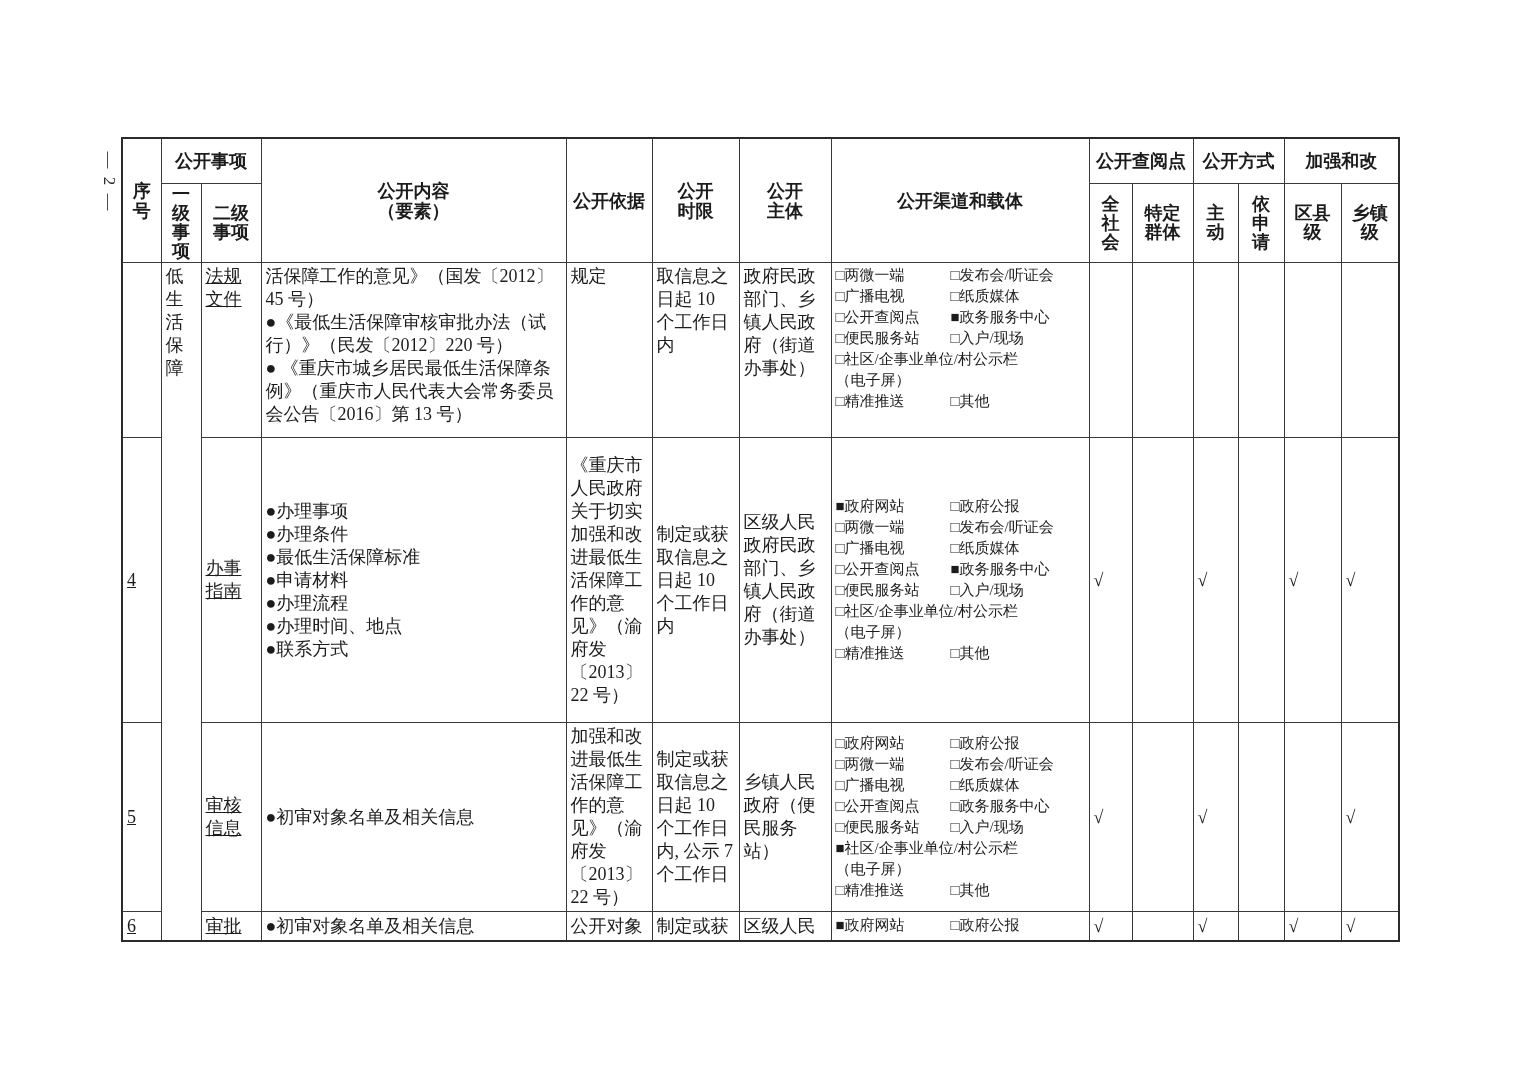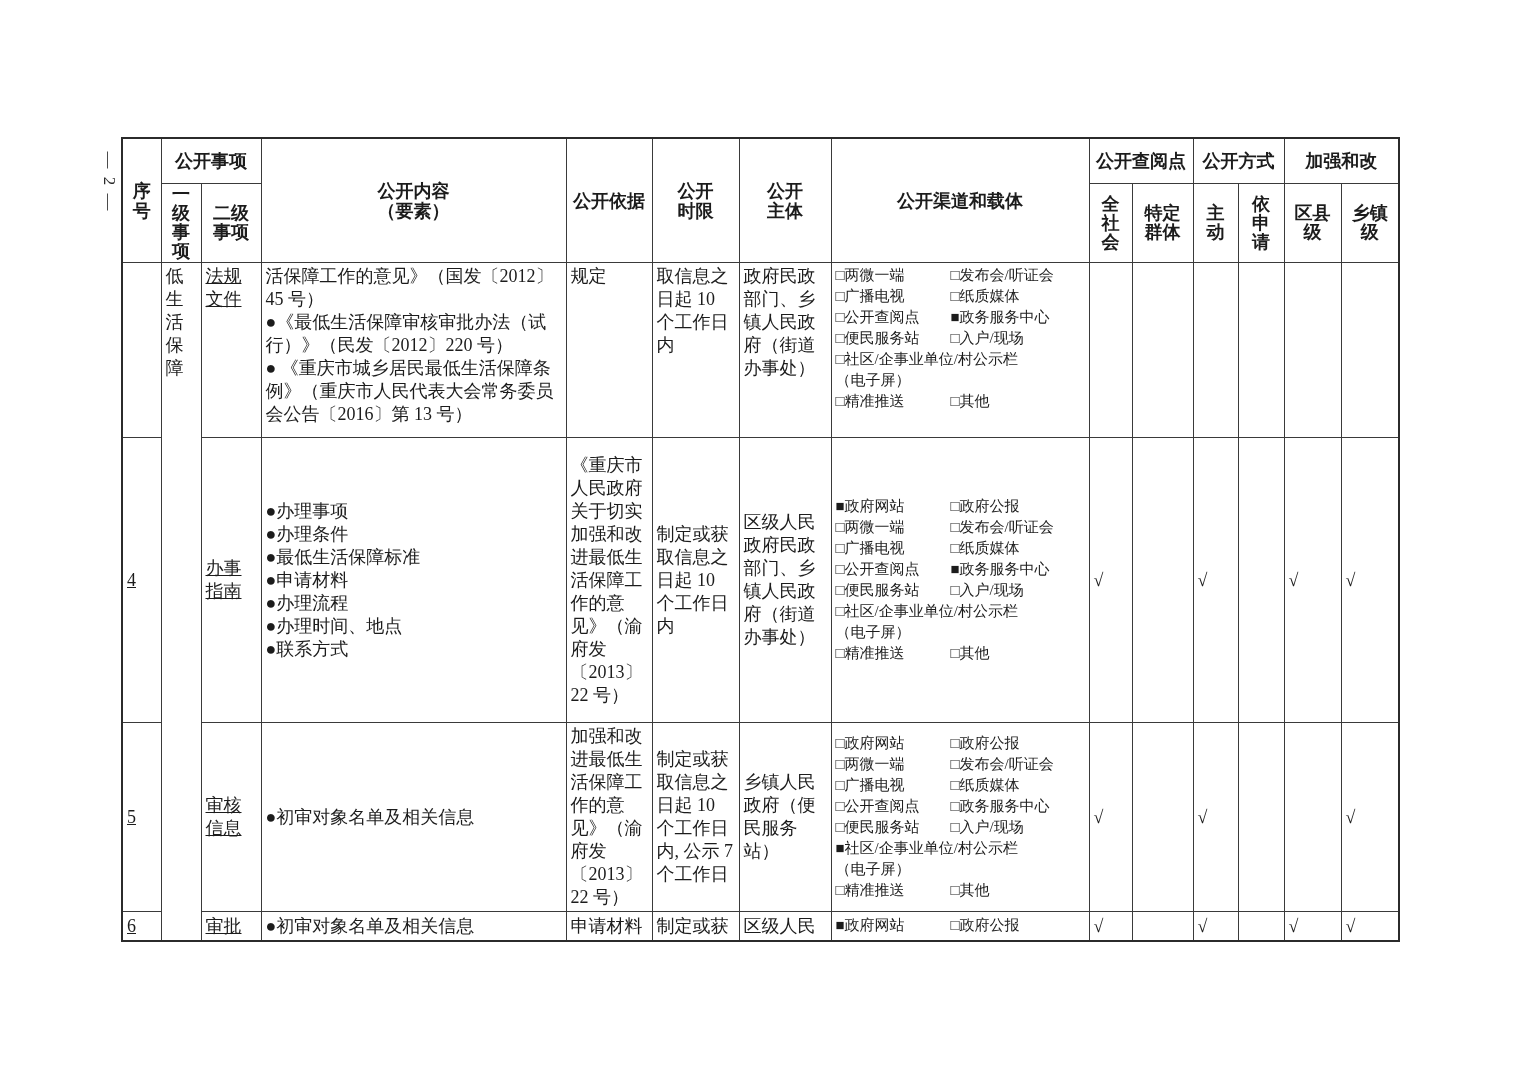--- a/index.html
+++ b/index.html
@@ -252,21 +252,21 @@
       <td class="mark">√</td>
       <td class="mark"></td>
       <td class="mark"></td>
       <td class="mark">√</td>
     </tr>
 
     <tr class="r6">
       <td class="center">6</td>
       <td class="center">审批</td>
       <td>●初审对象名单及相关信息</td>
-      <td>申请材料</td>
+      <td>公开对象</td>
       <td>制定或获</td>
       <td>区级人民</td>
       <td class="channels"><div class="chline">
               <span class="chl">■政府网站</span>
               <span class="chr">□政府公报</span>
             </div></td>
       <td class="mark">√</td>
       <td class="mark"></td>
       <td class="mark">√</td>
       <td class="mark"></td>

